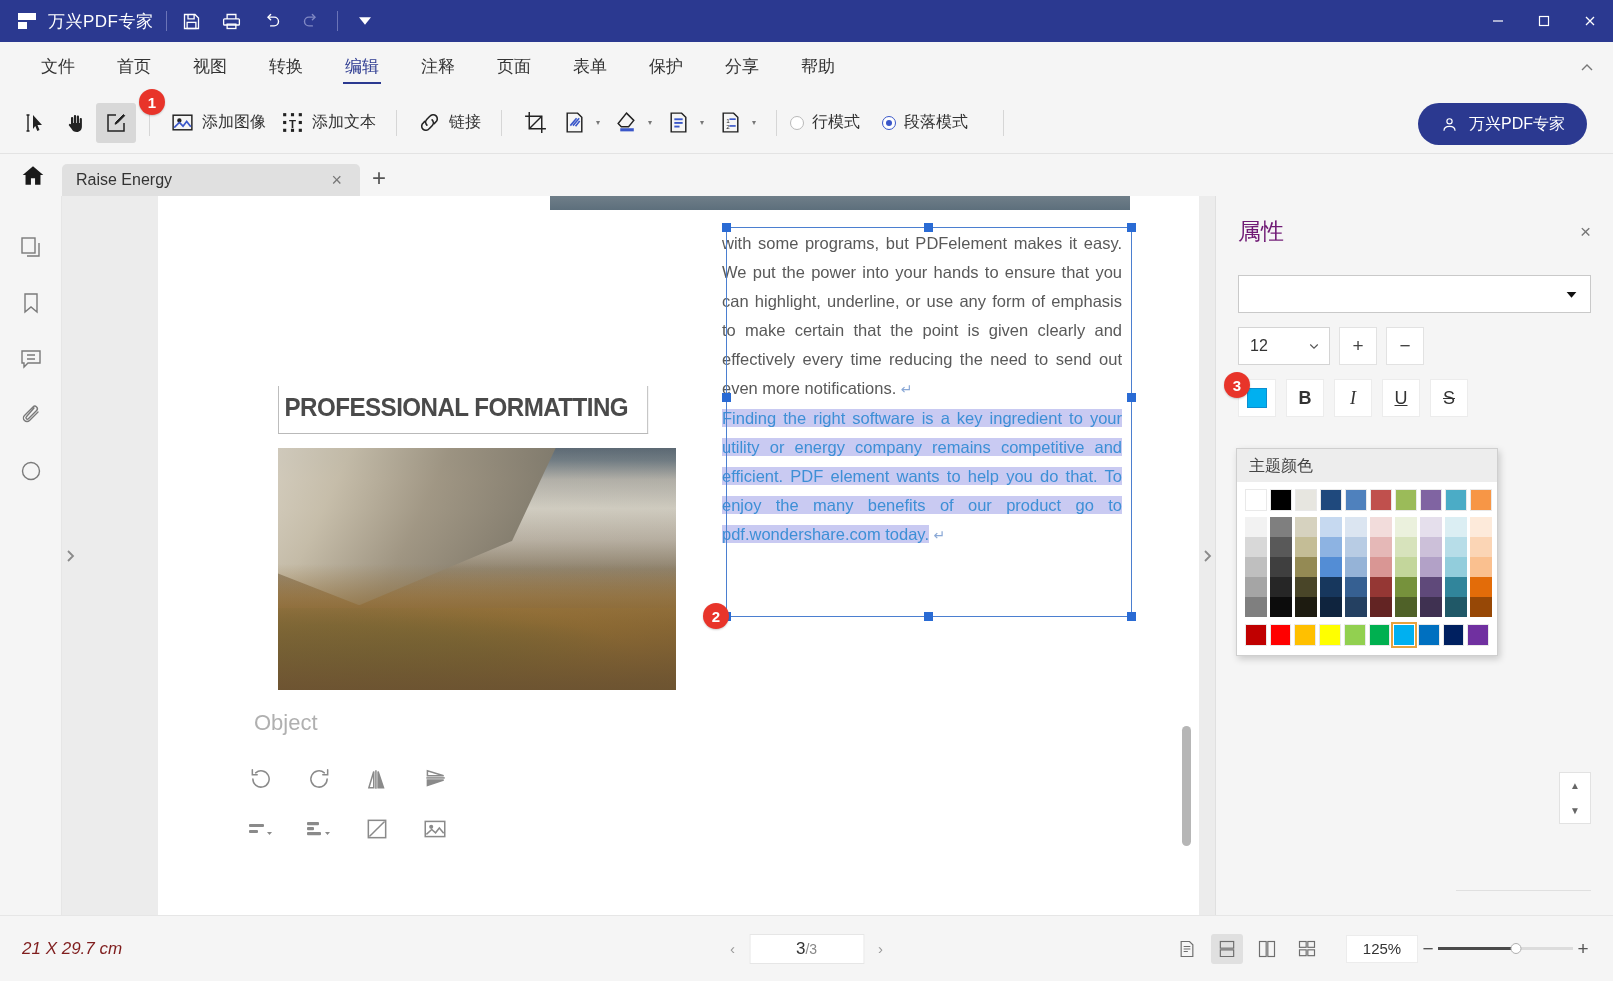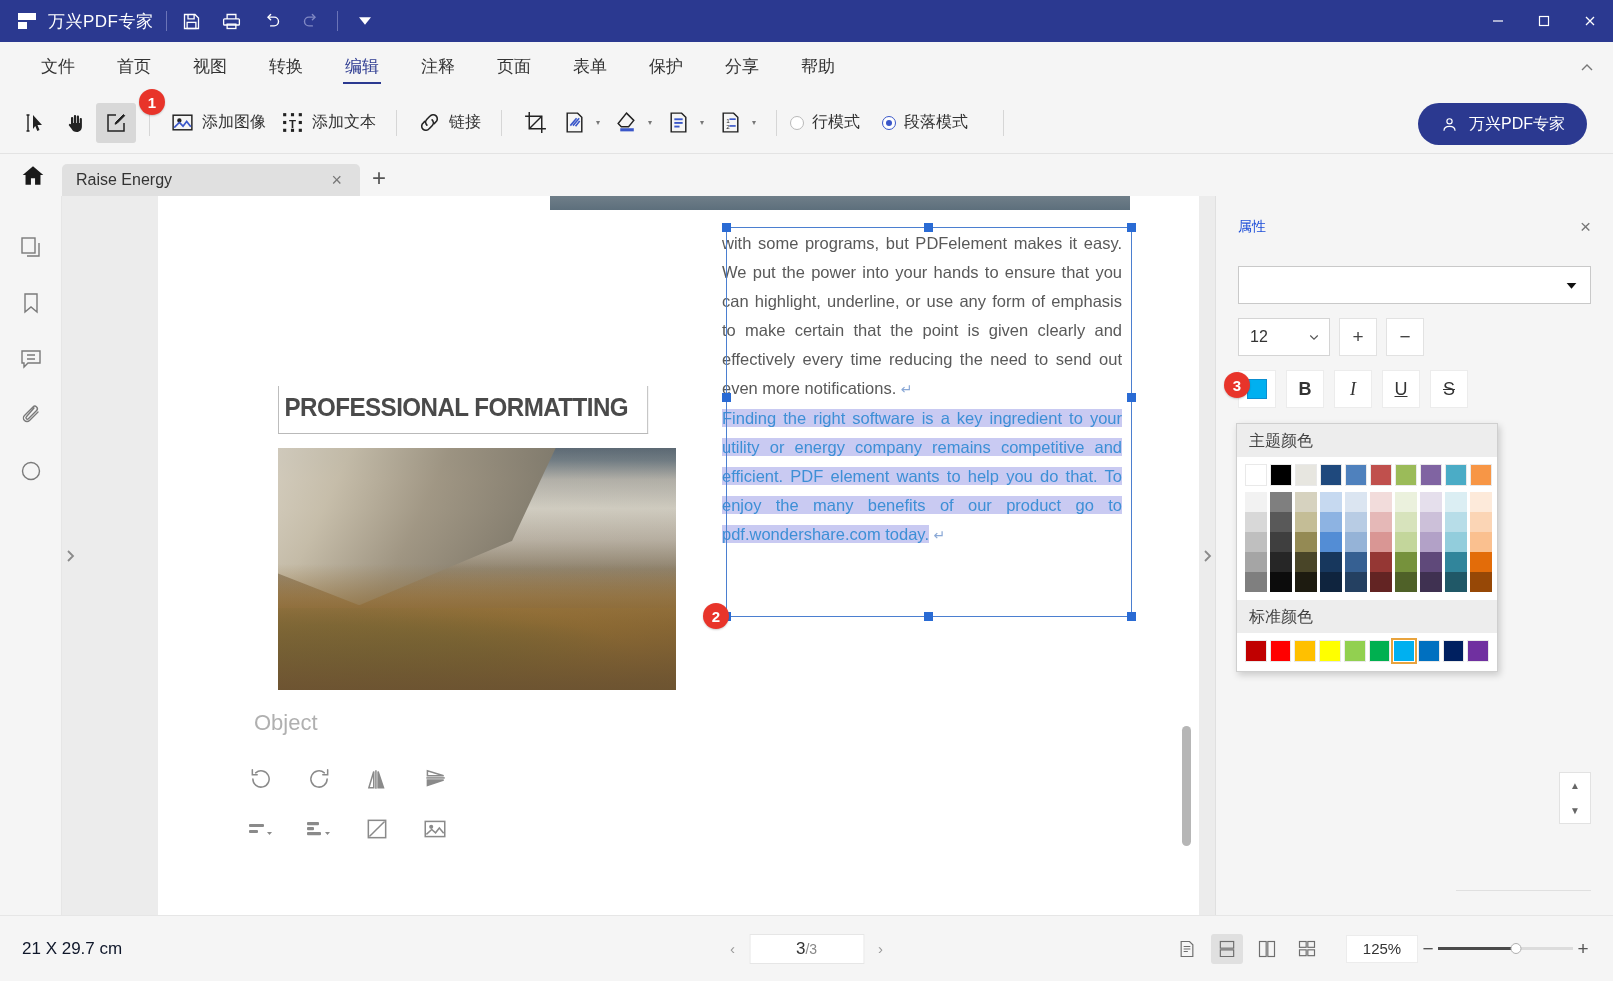--- a/index.html
+++ b/index.html
@@ -190,21 +190,21 @@
     position:absolute; right:8px; top:530px; width:9px; height:120px; border-radius:5px;
     background:#b6b6b6; cursor:pointer;
   }
 
   
   .props {
     width:398px; background:#f5f5f5; border-left:1px solid #e0e0e0; position:relative;
     padding: 20px 22px 0 22px;
   }
   .props-head { display:flex; align-items:center; justify-content:space-between; margin-bottom:28px;}
-  .props-title { font-size:14px; color:#1d4ed8; }
+  .props-title { font-size:23px; color:#701a75; }
   .props-close { font-size:19px; color:#777; cursor:pointer; }
   .font-select {
     height:38px; border:1px solid #c9c9c9; background:#fff; display:flex; align-items:center;
     justify-content:flex-end; padding:0 12px; cursor:pointer; margin-bottom:14px;
   }
   .row { display:flex; align-items:center; gap:9px; margin-bottom:14px; }
   .size-select {
     width:92px; height:38px; border:1px solid #d4d4d4; background:#fff; display:flex;
     align-items:center; justify-content:space-between; padding:0 9px 0 11px; font-size:16px;
     color:#333; cursor:pointer;
@@ -233,21 +233,21 @@
   .obj-grid {
     position:absolute; left:232px; top:754px; display:grid; grid-template-columns:repeat(4, 58px);
     gap:0px;
   }
   .obj-btn {
     width:58px; height:50px; display:flex; align-items:center; justify-content:center; cursor:pointer;
   }
 
   
   .color-pop {
-    position:absolute; left:1236px; top:423px; width:262px; background:#fff;
+    position:absolute; left:1236px; top:448px; width:262px; background:#fff;
     border:1px solid #cfcfcf; box-shadow:2px 3px 7px rgba(0,0,0,.18); z-index:40;
   }
   .pop-section-label {
     background:#ededed; padding:7px 12px 5px 12px; font-size:16px; color:#444;
   }
   .swatch-grid { display:flex; padding:7px 8px 0 8px; gap:3px; }
   .sw-col { display:flex; flex-direction:column; width:22px; }
   .sw { height:22px; width:22px; border:1px solid #fff; outline:1px solid #e9e9e9; outline-offset:-1px;}
   .sw.top { margin-bottom:6px; }
   .sw-var { height:20px; width:22px; }
@@ -261,21 +261,21 @@
   .wheel {
     width:17px; height:17px; border-radius:50%;
     background: conic-gradient(#e74c3c, #f1c40f, #2ecc71, #3498db, #9b59b6, #e74c3c);
   }
 
   
   .statusbar {
     position:absolute; left:0; right:0; bottom:0; height:66px; background:#f5f5f5;
     display:flex; align-items:center; border-top:1px solid #e6e6e6;
   }
-  .page-size { font-size:17px; color:#0f172a; margin-left:22px; }
+  .page-size { font-size:17px; color:#7f1d1d; margin-left:22px;font-style:italic; }
   .pager { position:absolute; left:50%; transform:translateX(-50%); display:flex; align-items:center; gap:14px;}
   .pg-arrow { font-size:15px; color:#999; cursor:pointer; }
   .pg-box {
     width:115px; height:30px; background:#fff; border:1px solid #e6e6e6; display:flex;
     align-items:center; justify-content:center; font-size:17px; color:#333; cursor:text;
   }
   .pg-total { color:#888; font-size:14px; }
   .view-modes { position:absolute; right:290px; display:flex; gap:8px; }
   .vm-btn { width:32px; height:30px; display:flex; align-items:center; justify-content:center; cursor:pointer; border-radius:3px;}
   .vm-btn.active { background:#e0e0e0; }
@@ -796,21 +796,20 @@
       </div>
       <div class="sw-col">
         <div class="sw top" style="background: rgb(247, 150, 70);"></div>
         <div class="sw-var" style="background: rgb(253, 234, 218);"></div>
         <div class="sw-var" style="background: rgb(251, 213, 181);"></div>
         <div class="sw-var" style="background: rgb(250, 192, 143);"></div>
         <div class="sw-var" style="background: rgb(227, 108, 9);"></div>
         <div class="sw-var" style="background: rgb(151, 72, 6);"></div>
       </div>
     </div>
-  <div class="pop-section-label" style="margin-top:8px">标准颜色</div>
   <div class="std-row" id="stdRow">
       <div class="std" style="background: rgb(192, 0, 0);"></div>
       <div class="std" style="background: rgb(255, 0, 0);"></div>
       <div class="std" style="background: rgb(255, 192, 0);"></div>
       <div class="std" style="background: rgb(255, 255, 0);"></div>
       <div class="std" style="background: rgb(146, 208, 80);"></div>
       <div class="std" style="background: rgb(0, 176, 80);"></div>
       <div class="std sel" style="background: rgb(0, 176, 240);"></div>
       <div class="std" style="background: rgb(0, 112, 192);"></div>
       <div class="std" style="background: rgb(0, 32, 96);"></div>

